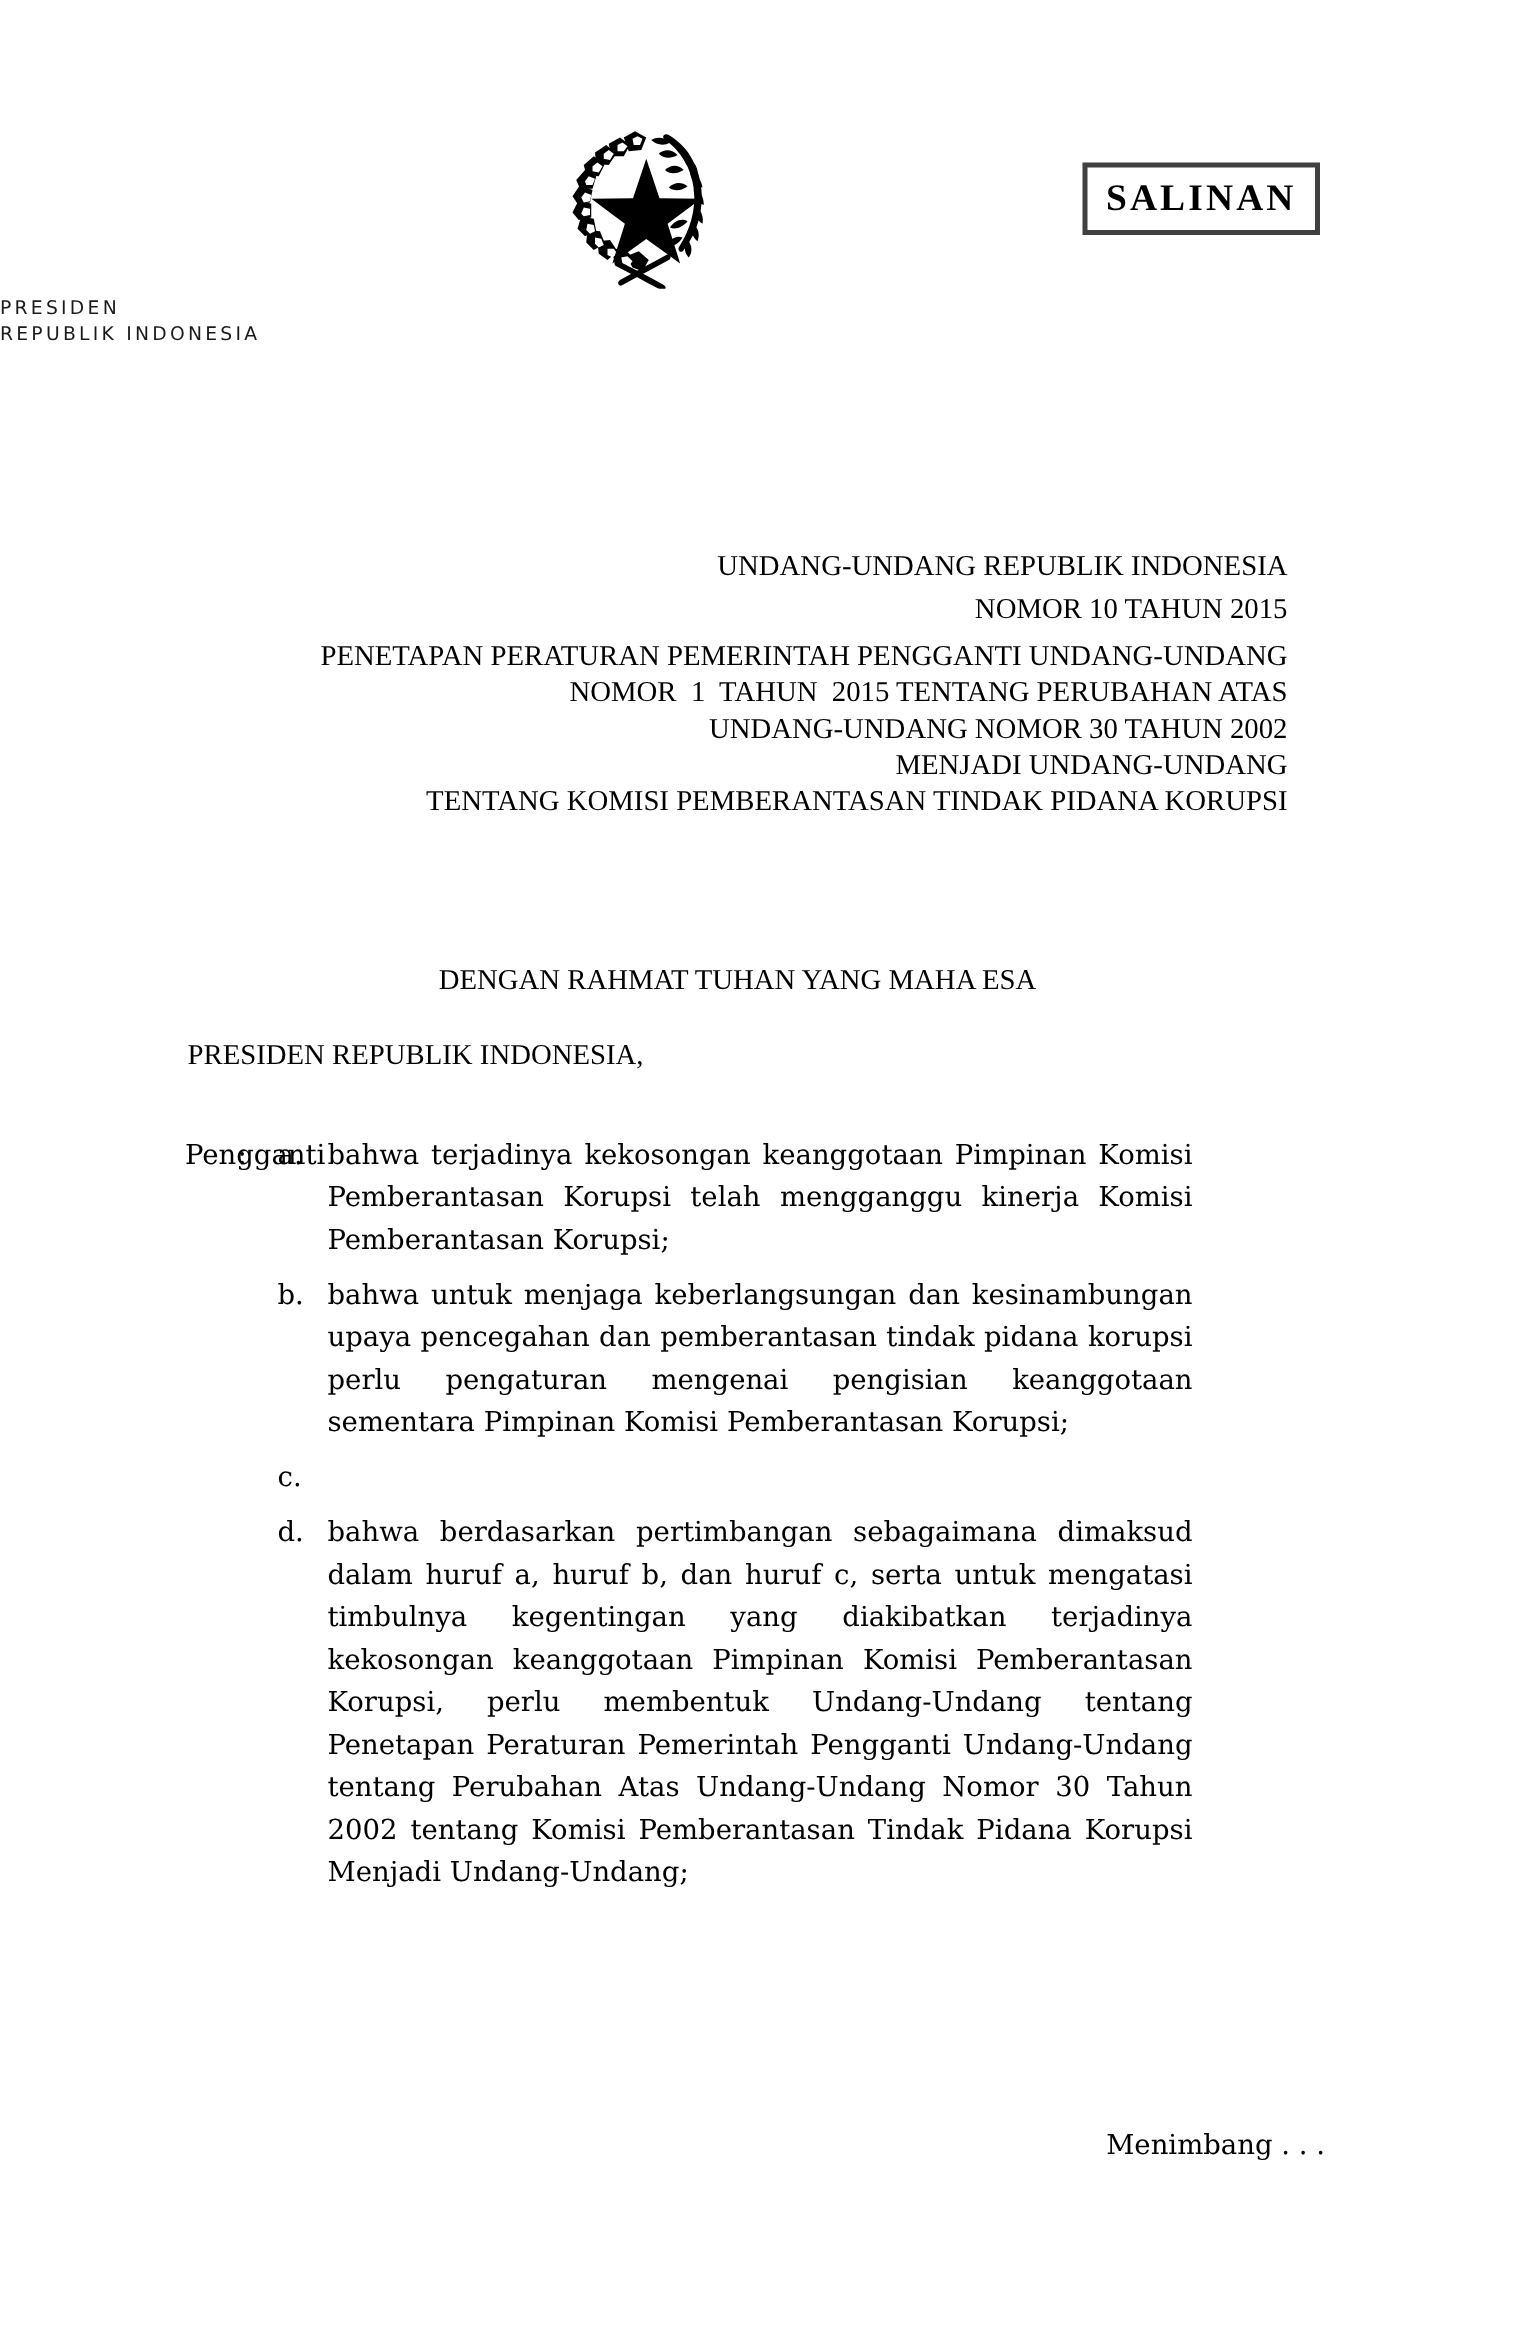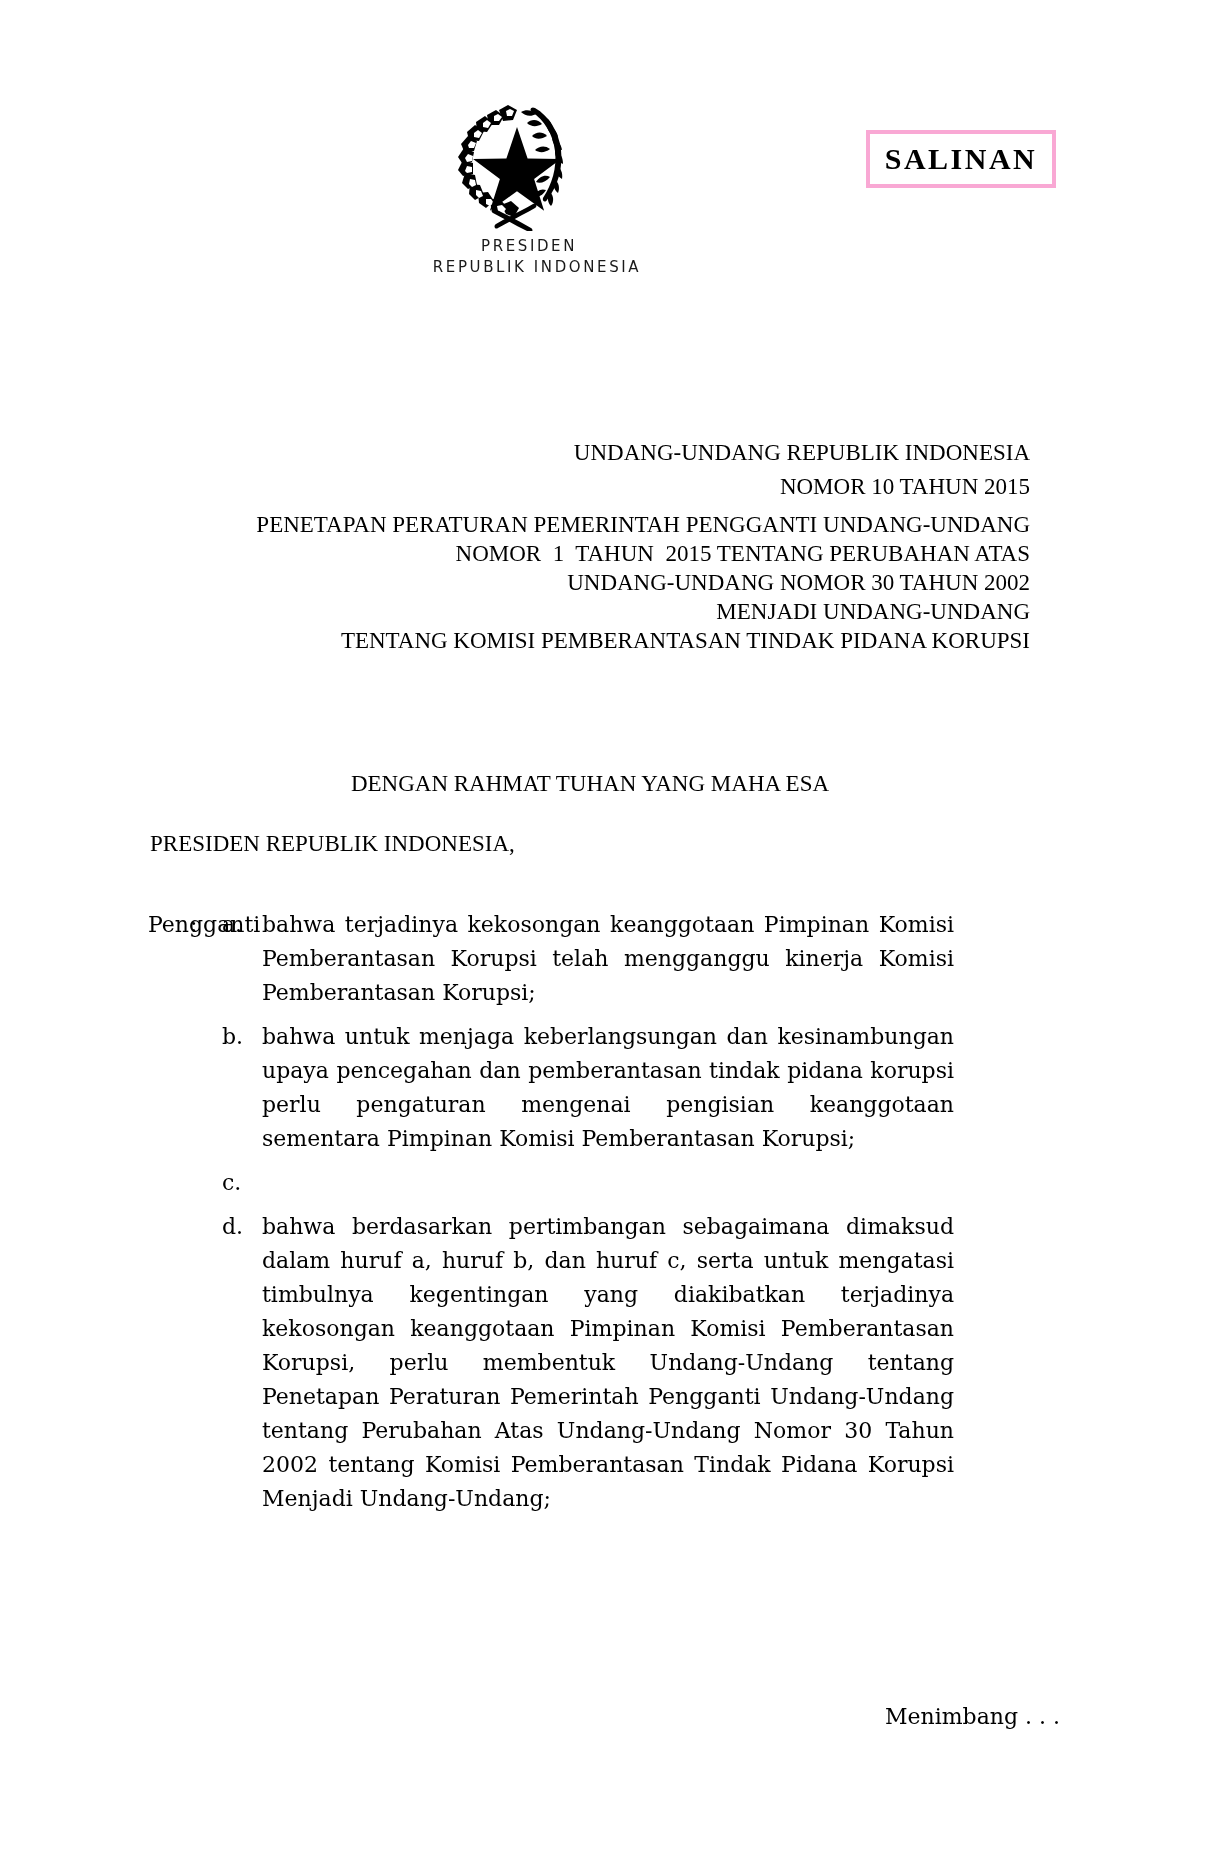--- a/index.html
+++ b/index.html
@@ -40,38 +40,37 @@
     width: 160px;
     height: 135px;
   }
   .emblem-wrap svg { display: block; }
 
   .emblem-caption {
     position: absolute;
     left: 0;
     top: 140px;
     width: 1058px;
-    text-align: center;
     font-family: "DejaVu Sans", "Liberation Sans", sans-serif;
     font-size: 15px;
     line-height: 21px;
     letter-spacing: 2.6px;
     color: #1a1a1a;
   }
   .emblem-caption .l1 { display: block; }
-  .emblem-caption .l2 { display: block; padding-left: 16px; }
+  .emblem-caption .l2 { display: block; }
 
   
   .salinan-box {
     position: absolute;
     left: 866px;
     top: 34px;
     width: 190px;
     height: 58px;
-    border: 4px solid #f9a8d4;
+    border: 4px solid #404040;
     box-sizing: border-box;
     display: flex;
     align-items: center;
     justify-content: center;
     background: #ffffff;
   }
   .salinan-text {
     font-family: "Liberation Serif", "DejaVu Serif", serif;
     font-weight: bold;
     font-size: 30px;

